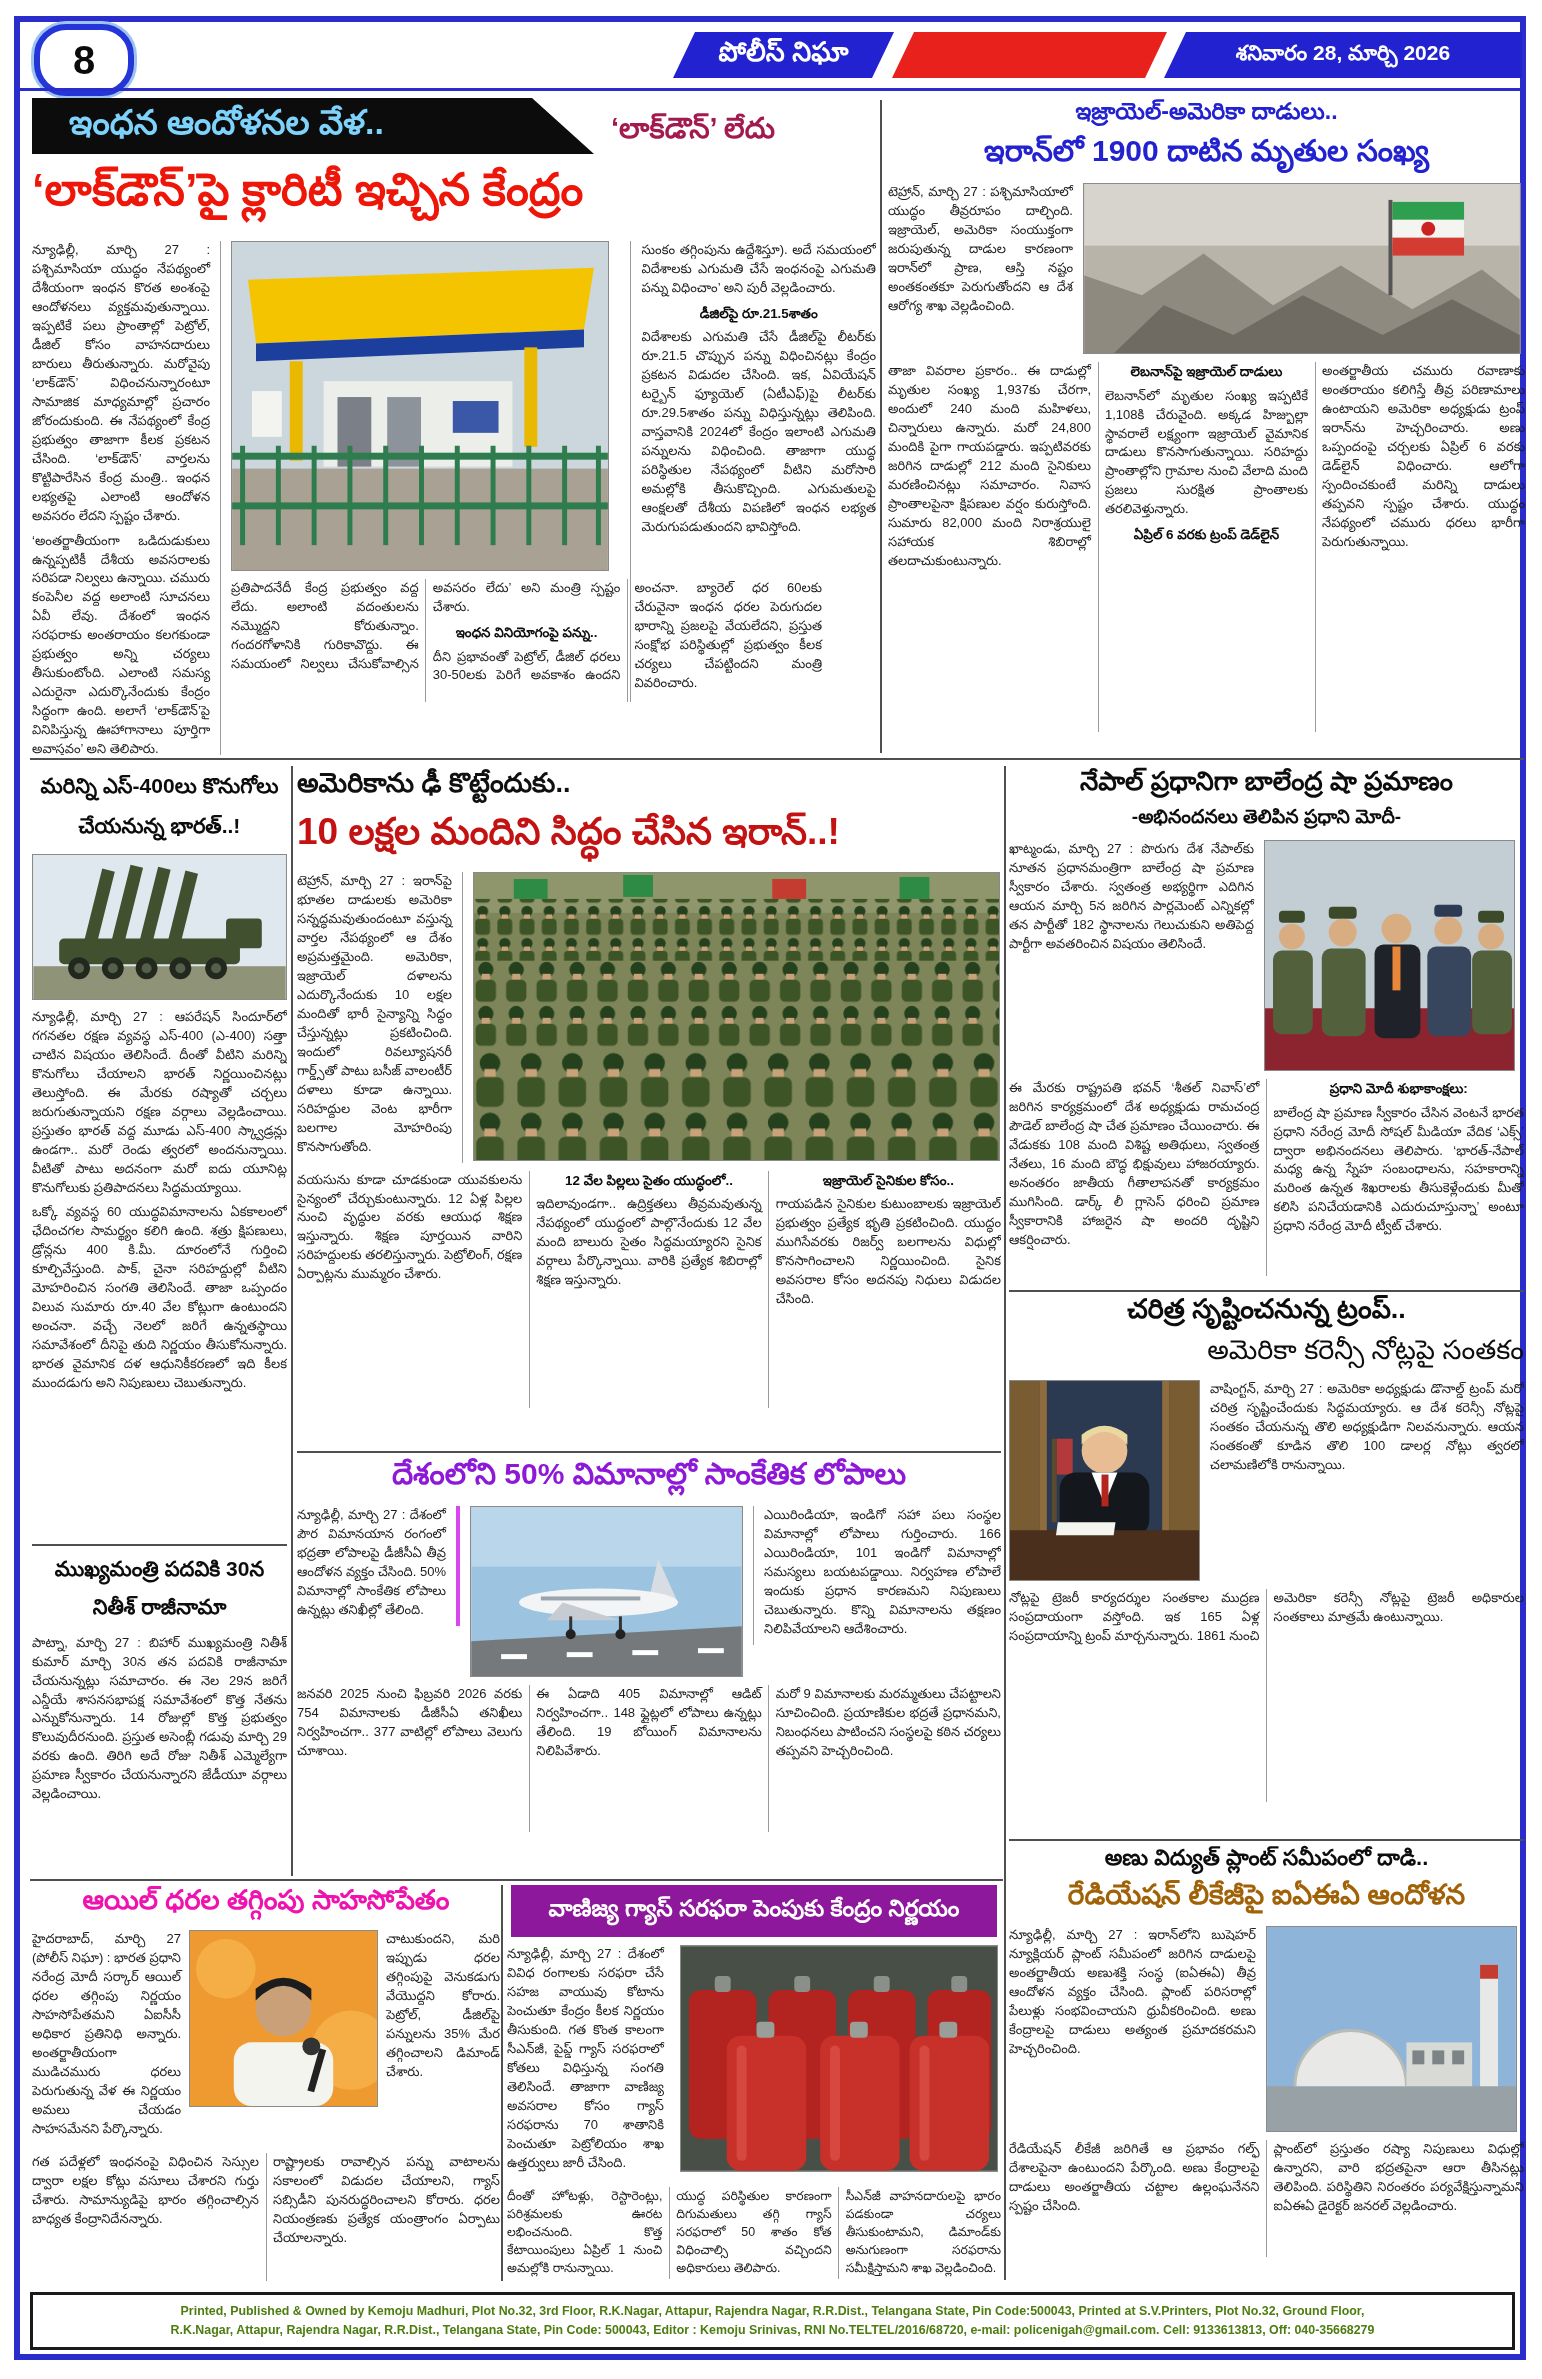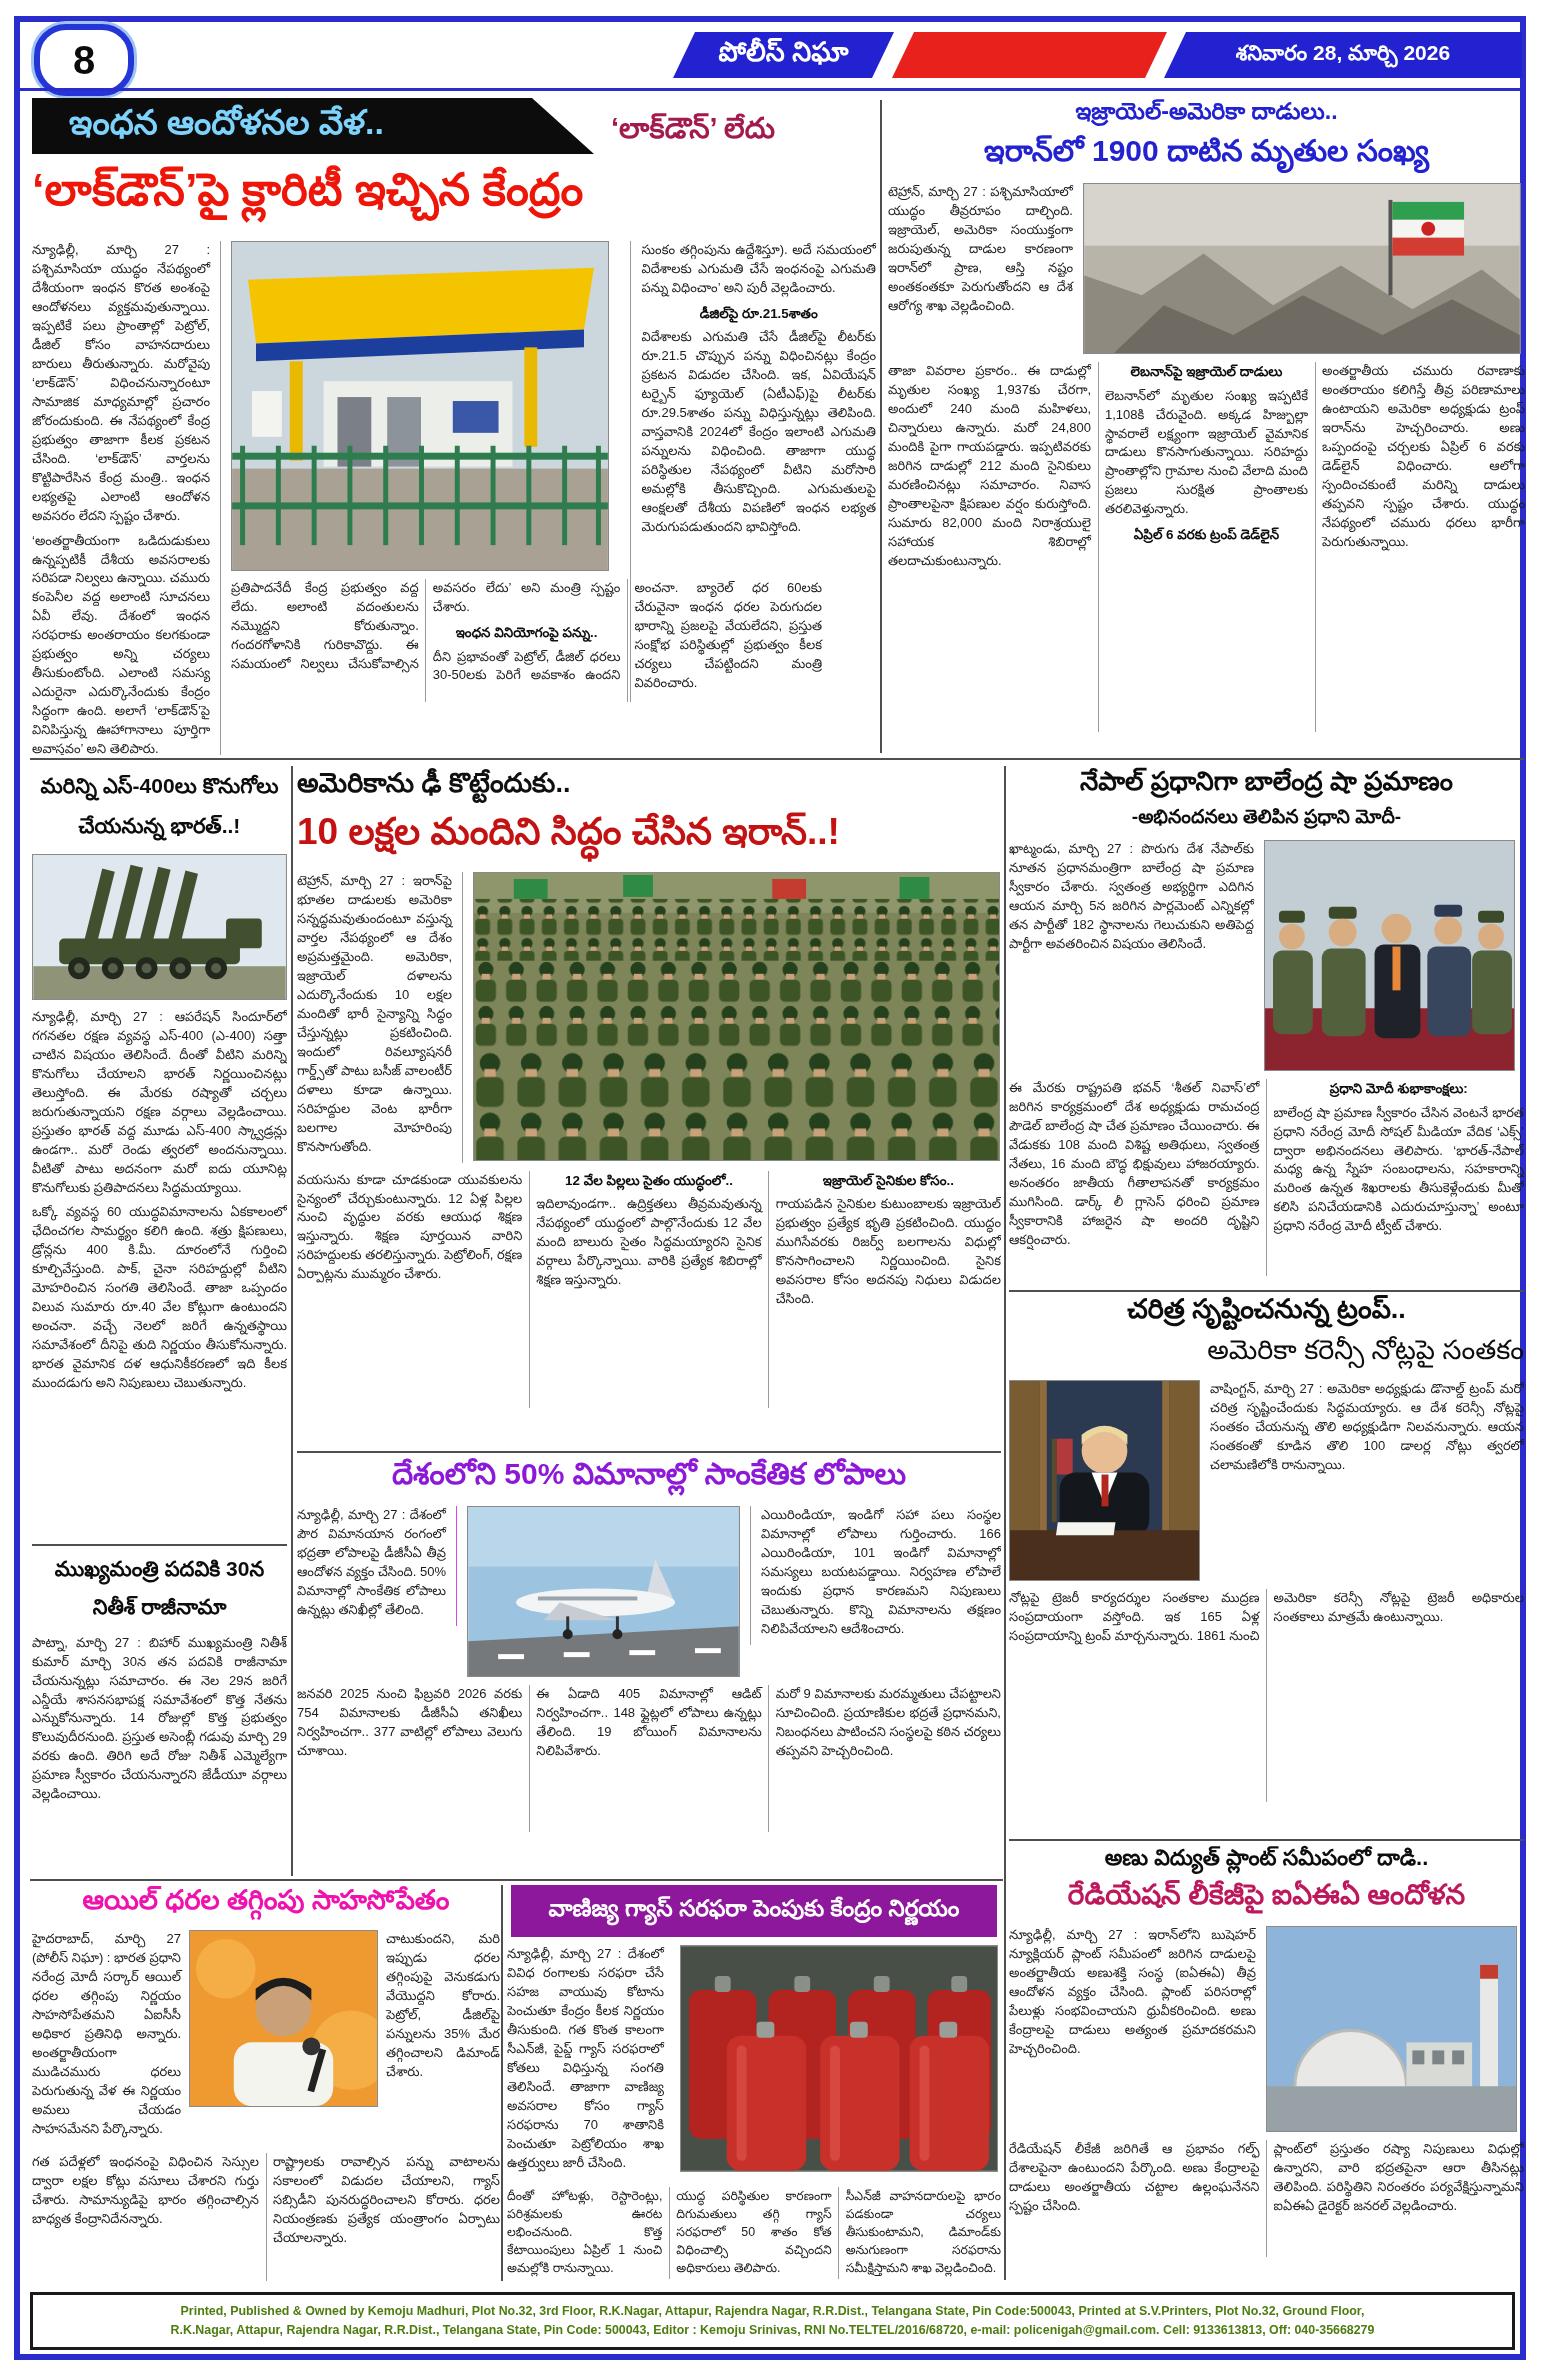--- a/index.html
+++ b/index.html
@@ -52,21 +52,21 @@
   .nt-headline{font-size:21px;font-weight:bold;color:#0d0d0d;text-align:center;line-height:1.8;}
 
   
   .ia-kicker{font-size:27px;font-weight:bold;color:#101010;}
   .ia-headline{font-size:37px;font-weight:bold;color:#c41212;margin-top:6px;white-space:nowrap;}
   .ia-left{width:155px;padding-right:10px;border-right:1px solid #9a9a9a;}
   .ia-cols{margin-top:8px;height:237px;}
 
   
   .av-headline{font-size:30px;font-weight:bold;color:#8d18d8;text-align:center;white-space:nowrap;}
-  .av-left{width:149px;padding-right:10px;border-right:1px solid #d946ef;}
+  .av-left{width:149px;padding-right:10px;border-right:4px solid #d946ef;}
   .av-right{flex:1;padding-left:10px;border-left:1px solid #9a9a9a;}
   .av-cols{margin-top:8px;height:147px;}
 
   
   .np-headline{font-size:26px;font-weight:bold;color:#0d0d0d;text-align:center;white-space:nowrap;}
   .np-sub{font-size:19px;font-weight:bold;color:#0d0d0d;text-align:center;margin-top:3px;}
   .np-left{width:245px;padding-right:10px;}
   .np-cols{margin-top:8px;height:197px;}
 
   
@@ -81,21 +81,21 @@
   .oil-right{flex:1;padding-left:8px;}
   .oil-cols{margin-top:8px;height:147px;}
 
   
   .gas-headbox{margin:0 4px;background:#8e189b;color:#fff;font-size:23px;font-weight:bold;text-align:center;padding:10px 6px;}
   .gas-left{width:157px;padding-right:8px;}
   .gas-cols{margin-top:8px;height:92px;font-size:12.4px;}
 
   
   .ae-kicker{font-size:22px;font-weight:bold;color:#0d0d0d;text-align:center;}
-  .ae-headline{font-size:28px;font-weight:bold;color:#be185d;text-align:center;margin-top:3px;white-space:nowrap;}
+  .ae-headline{font-size:28px;font-weight:bold;color:#a16207;text-align:center;margin-top:3px;white-space:nowrap;}
   .ae-left{width:247px;padding-right:10px;}
   .ae-cols{margin-top:8px;height:117px;}
 
   
   .footer{position:absolute;left:30px;top:2292px;width:1479px;height:52px;border:3px solid #1a1a1a;display:flex;flex-direction:column;align-items:center;justify-content:center;text-align:center;font-size:12.4px;font-weight:bold;color:#4d7c0f;line-height:1.55;}
 </style>
 </head>
 <body>
 
 <div class="page">

